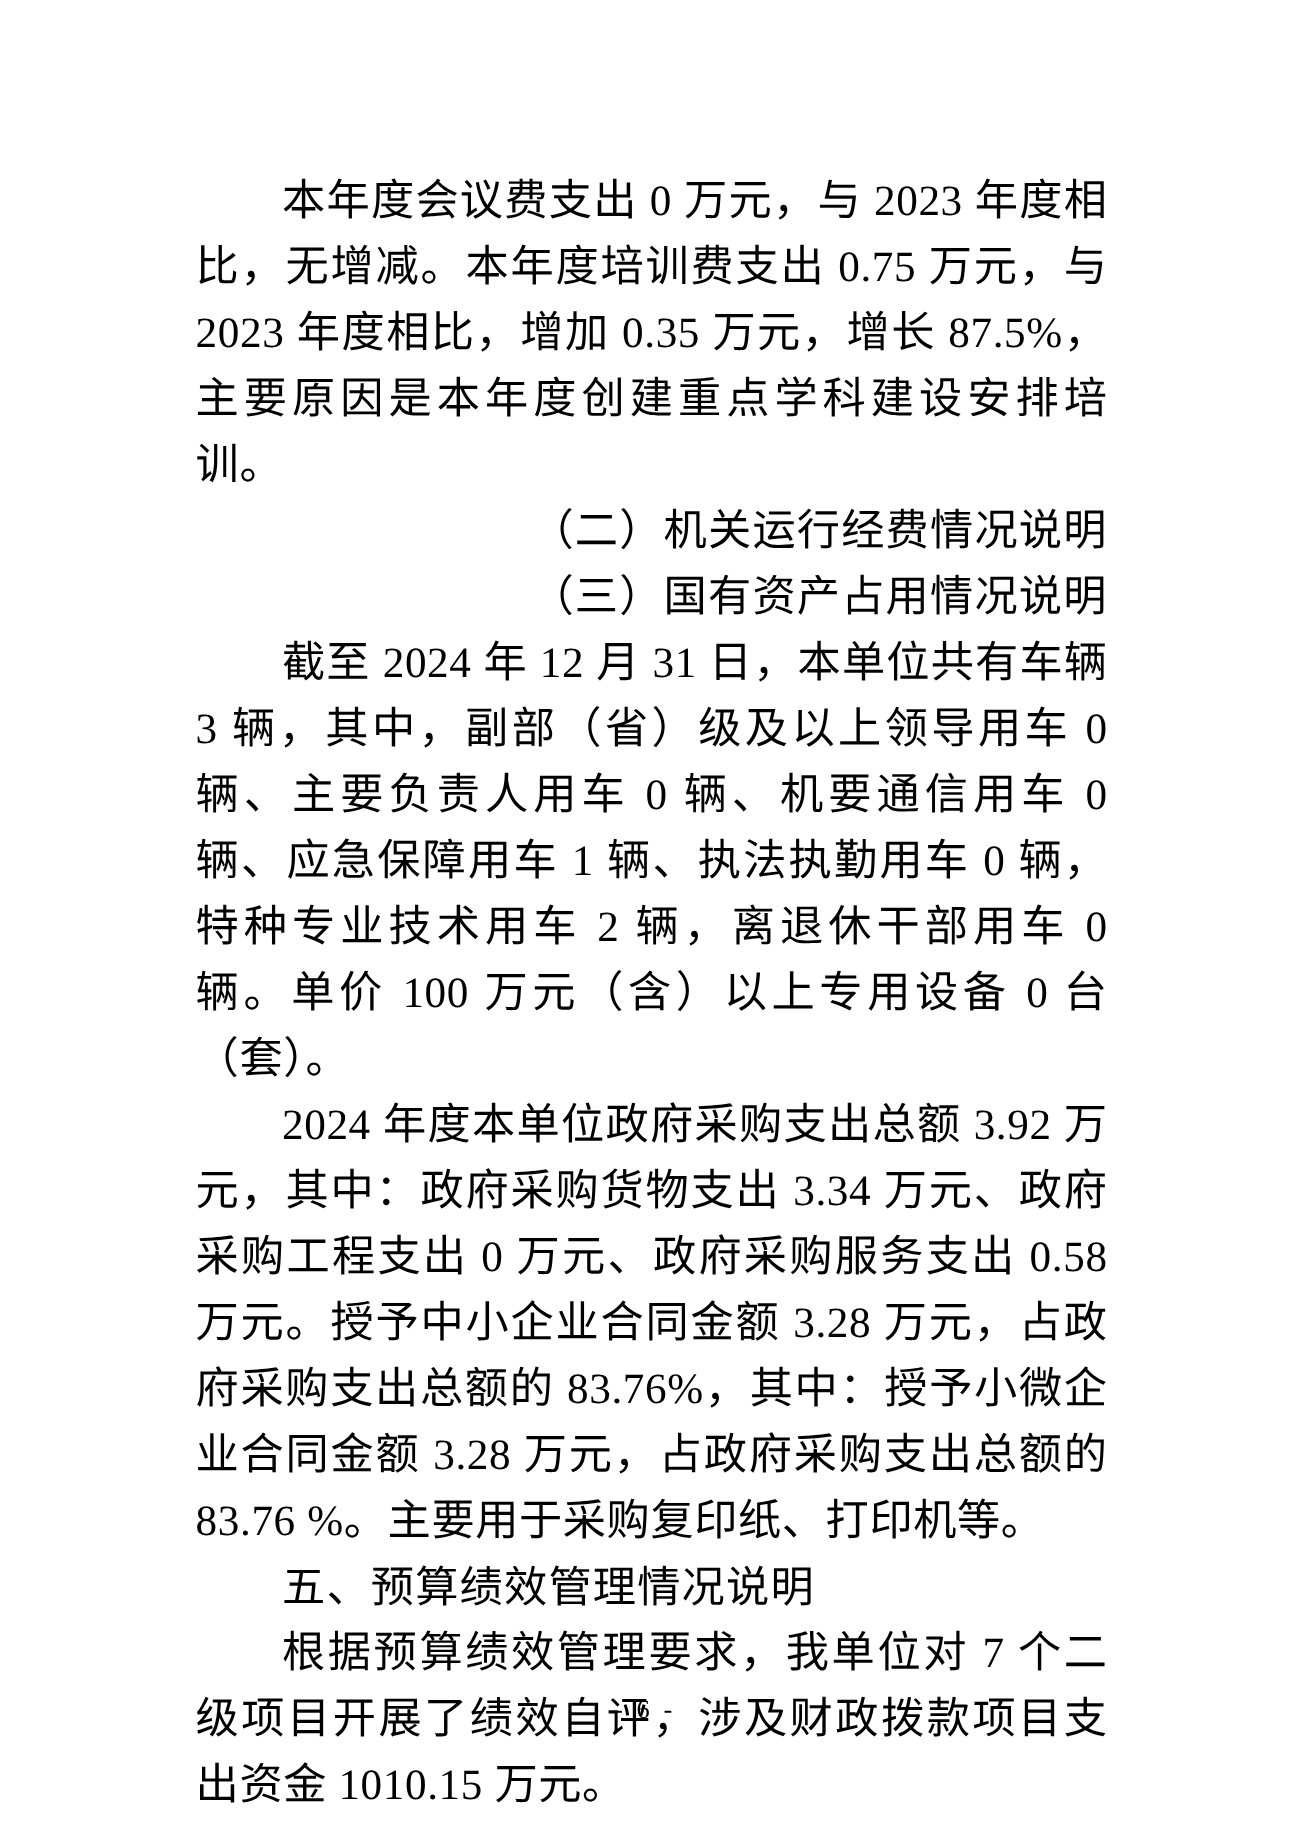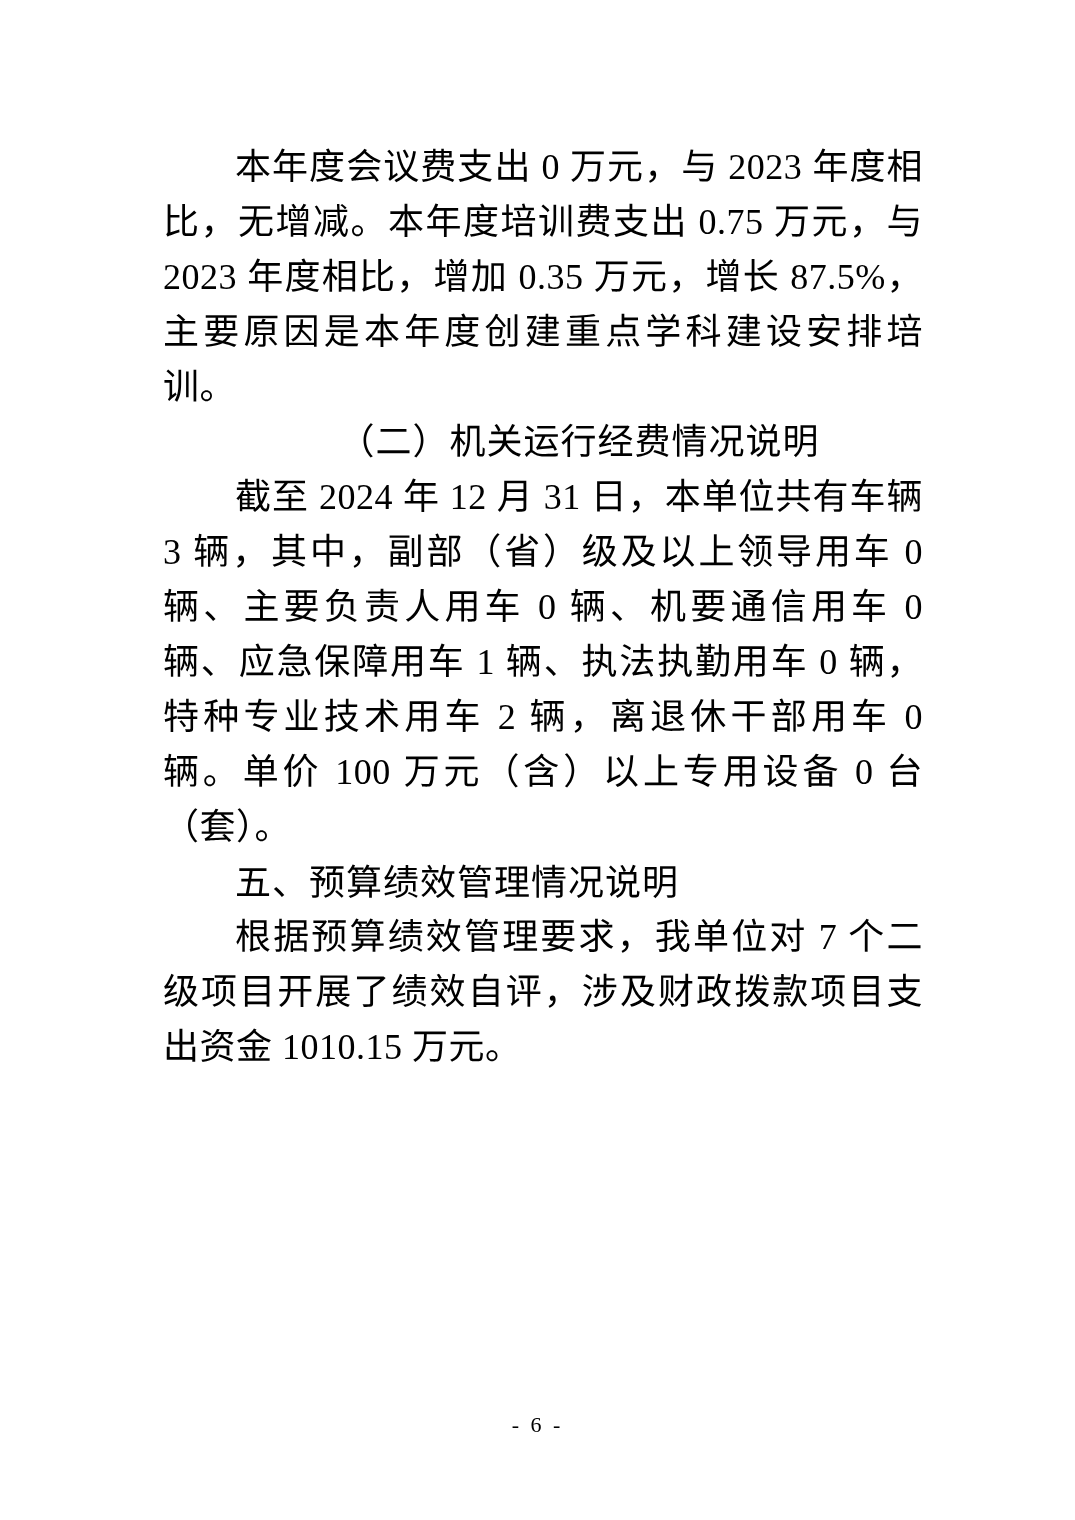--- a/index.html
+++ b/index.html
@@ -26,21 +26,21 @@
     padding: 0;
     font-family: "Liberation Serif", "DejaVu Serif", serif;
     font-size: 36px;
     line-height: 55px;
     text-indent: 2em;
     text-align: justify;
     text-justify: inter-ideograph;
     letter-spacing: 0.5px;
   }
   .para.subheading {
-    text-align: center;
+    text-align: right;
     letter-spacing: 1px;
   }
   .para.section-heading {
     font-family: "Liberation Sans", "DejaVu Sans", sans-serif;
     font-weight: 400;
     text-align: left;
     letter-spacing: 1px;
   }
   .footer {
     position: absolute;
@@ -54,19 +54,21 @@
     letter-spacing: 3px;
   }
 </style>
 </head>
 <body>
 
 <div class="page">
   <div class="content">
     <p class="para body">本年度会议费支出 0 万元，与 2023 年度相比，无增减。本年度培训费支出 0.75 万元，与 2023 年度相比，增加 0.35 万元，增长 87.5%，主要原因是本年度创建重点学科建设安排培训。</p>
     <p class="para subheading">（二）机关运行经费情况说明</p>
+    <p class="para subheading">（三）国有资产占用情况说明</p>
     <p class="para body">截至 2024 年 12 月 31 日，本单位共有车辆 3 辆，其中，副部（省）级及以上领导用车 0 辆、主要负责人用车 0 辆、机要通信用车 0 辆、应急保障用车 1 辆、执法执勤用车 0 辆，特种专业技术用车 2 辆，离退休干部用车 0 辆。单价 100 万元（含）以上专用设备 0 台（套）。</p>
+    <p class="para body">2024 年度本单位政府采购支出总额 3.92 万元，其中：政府采购货物支出 3.34 万元、政府采购工程支出 0 万元、政府采购服务支出 0.58 万元。授予中小企业合同金额 3.28 万元，占政府采购支出总额的 83.76%，其中：授予小微企业合同金额 3.28 万元，占政府采购支出总额的 83.76 %。主要用于采购复印纸、打印机等。</p>
     <p class="para section-heading">五、预算绩效管理情况说明</p>
     <p class="para body">根据预算绩效管理要求，我单位对 7 个二级项目开展了绩效自评，涉及财政拨款项目支出资金 1010.15 万元。</p>
   </div>
 
   <div class="footer">- 6 -</div>
 </div>
 
 </body></html>

